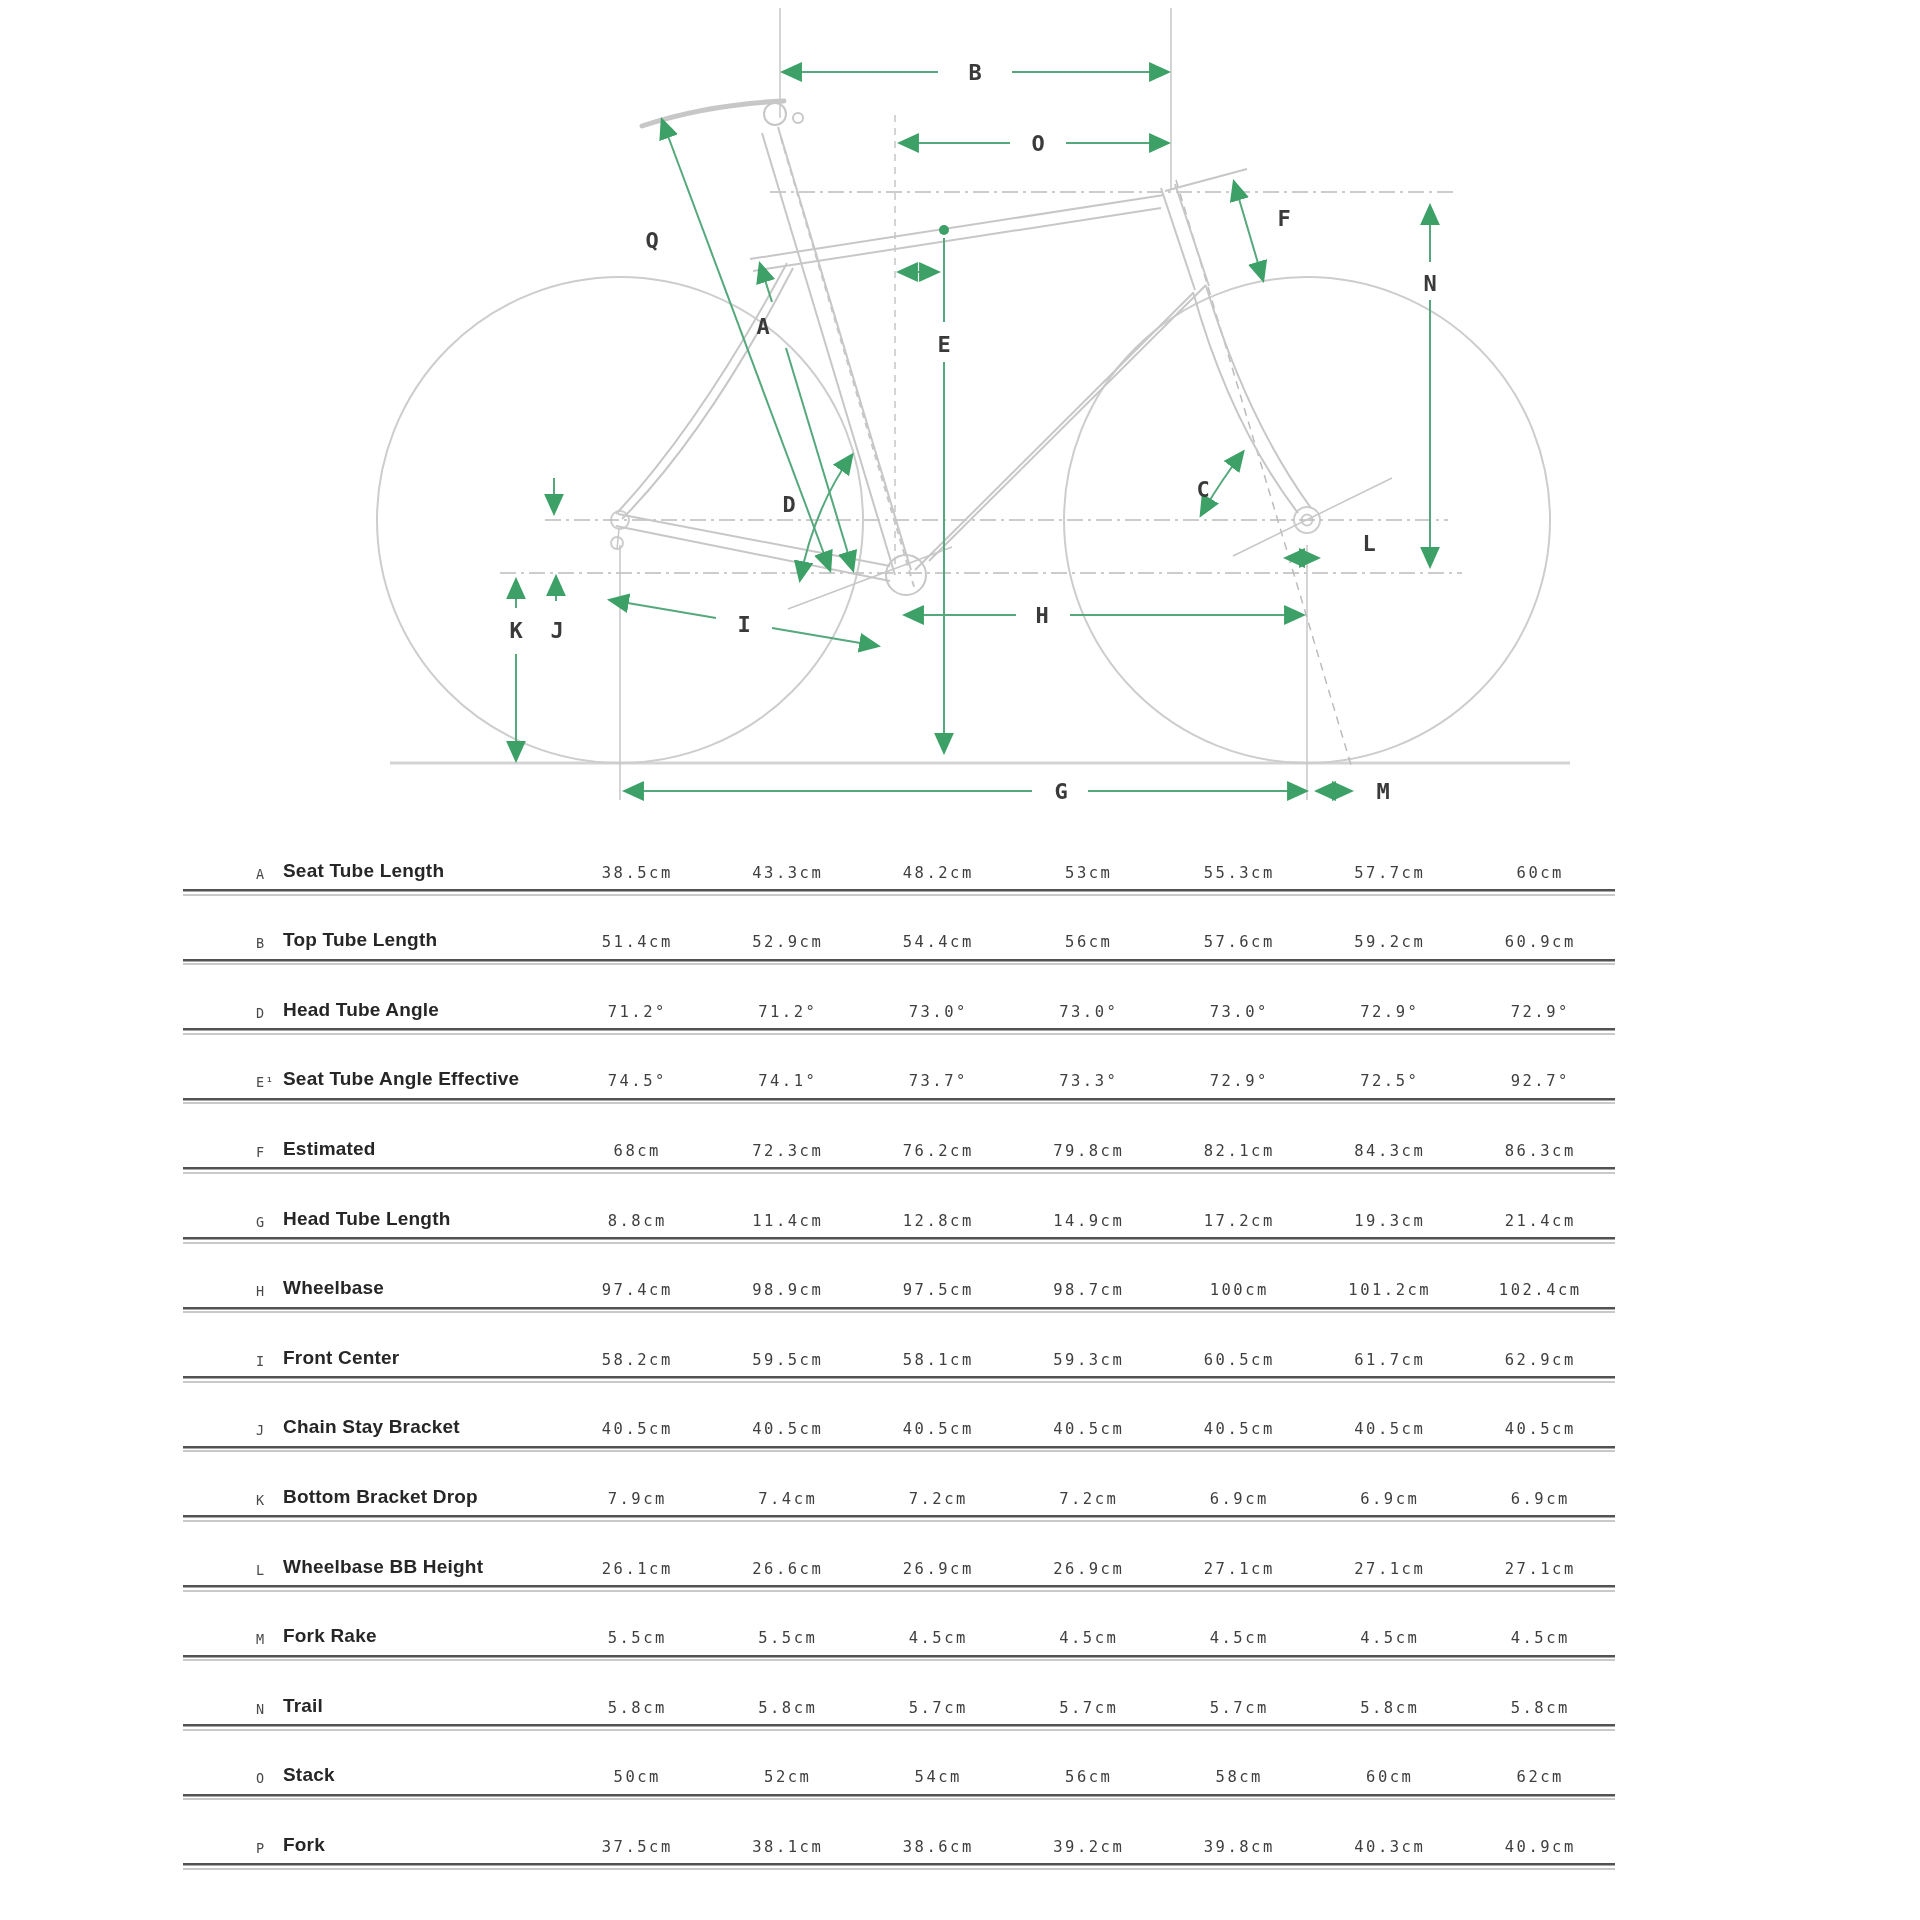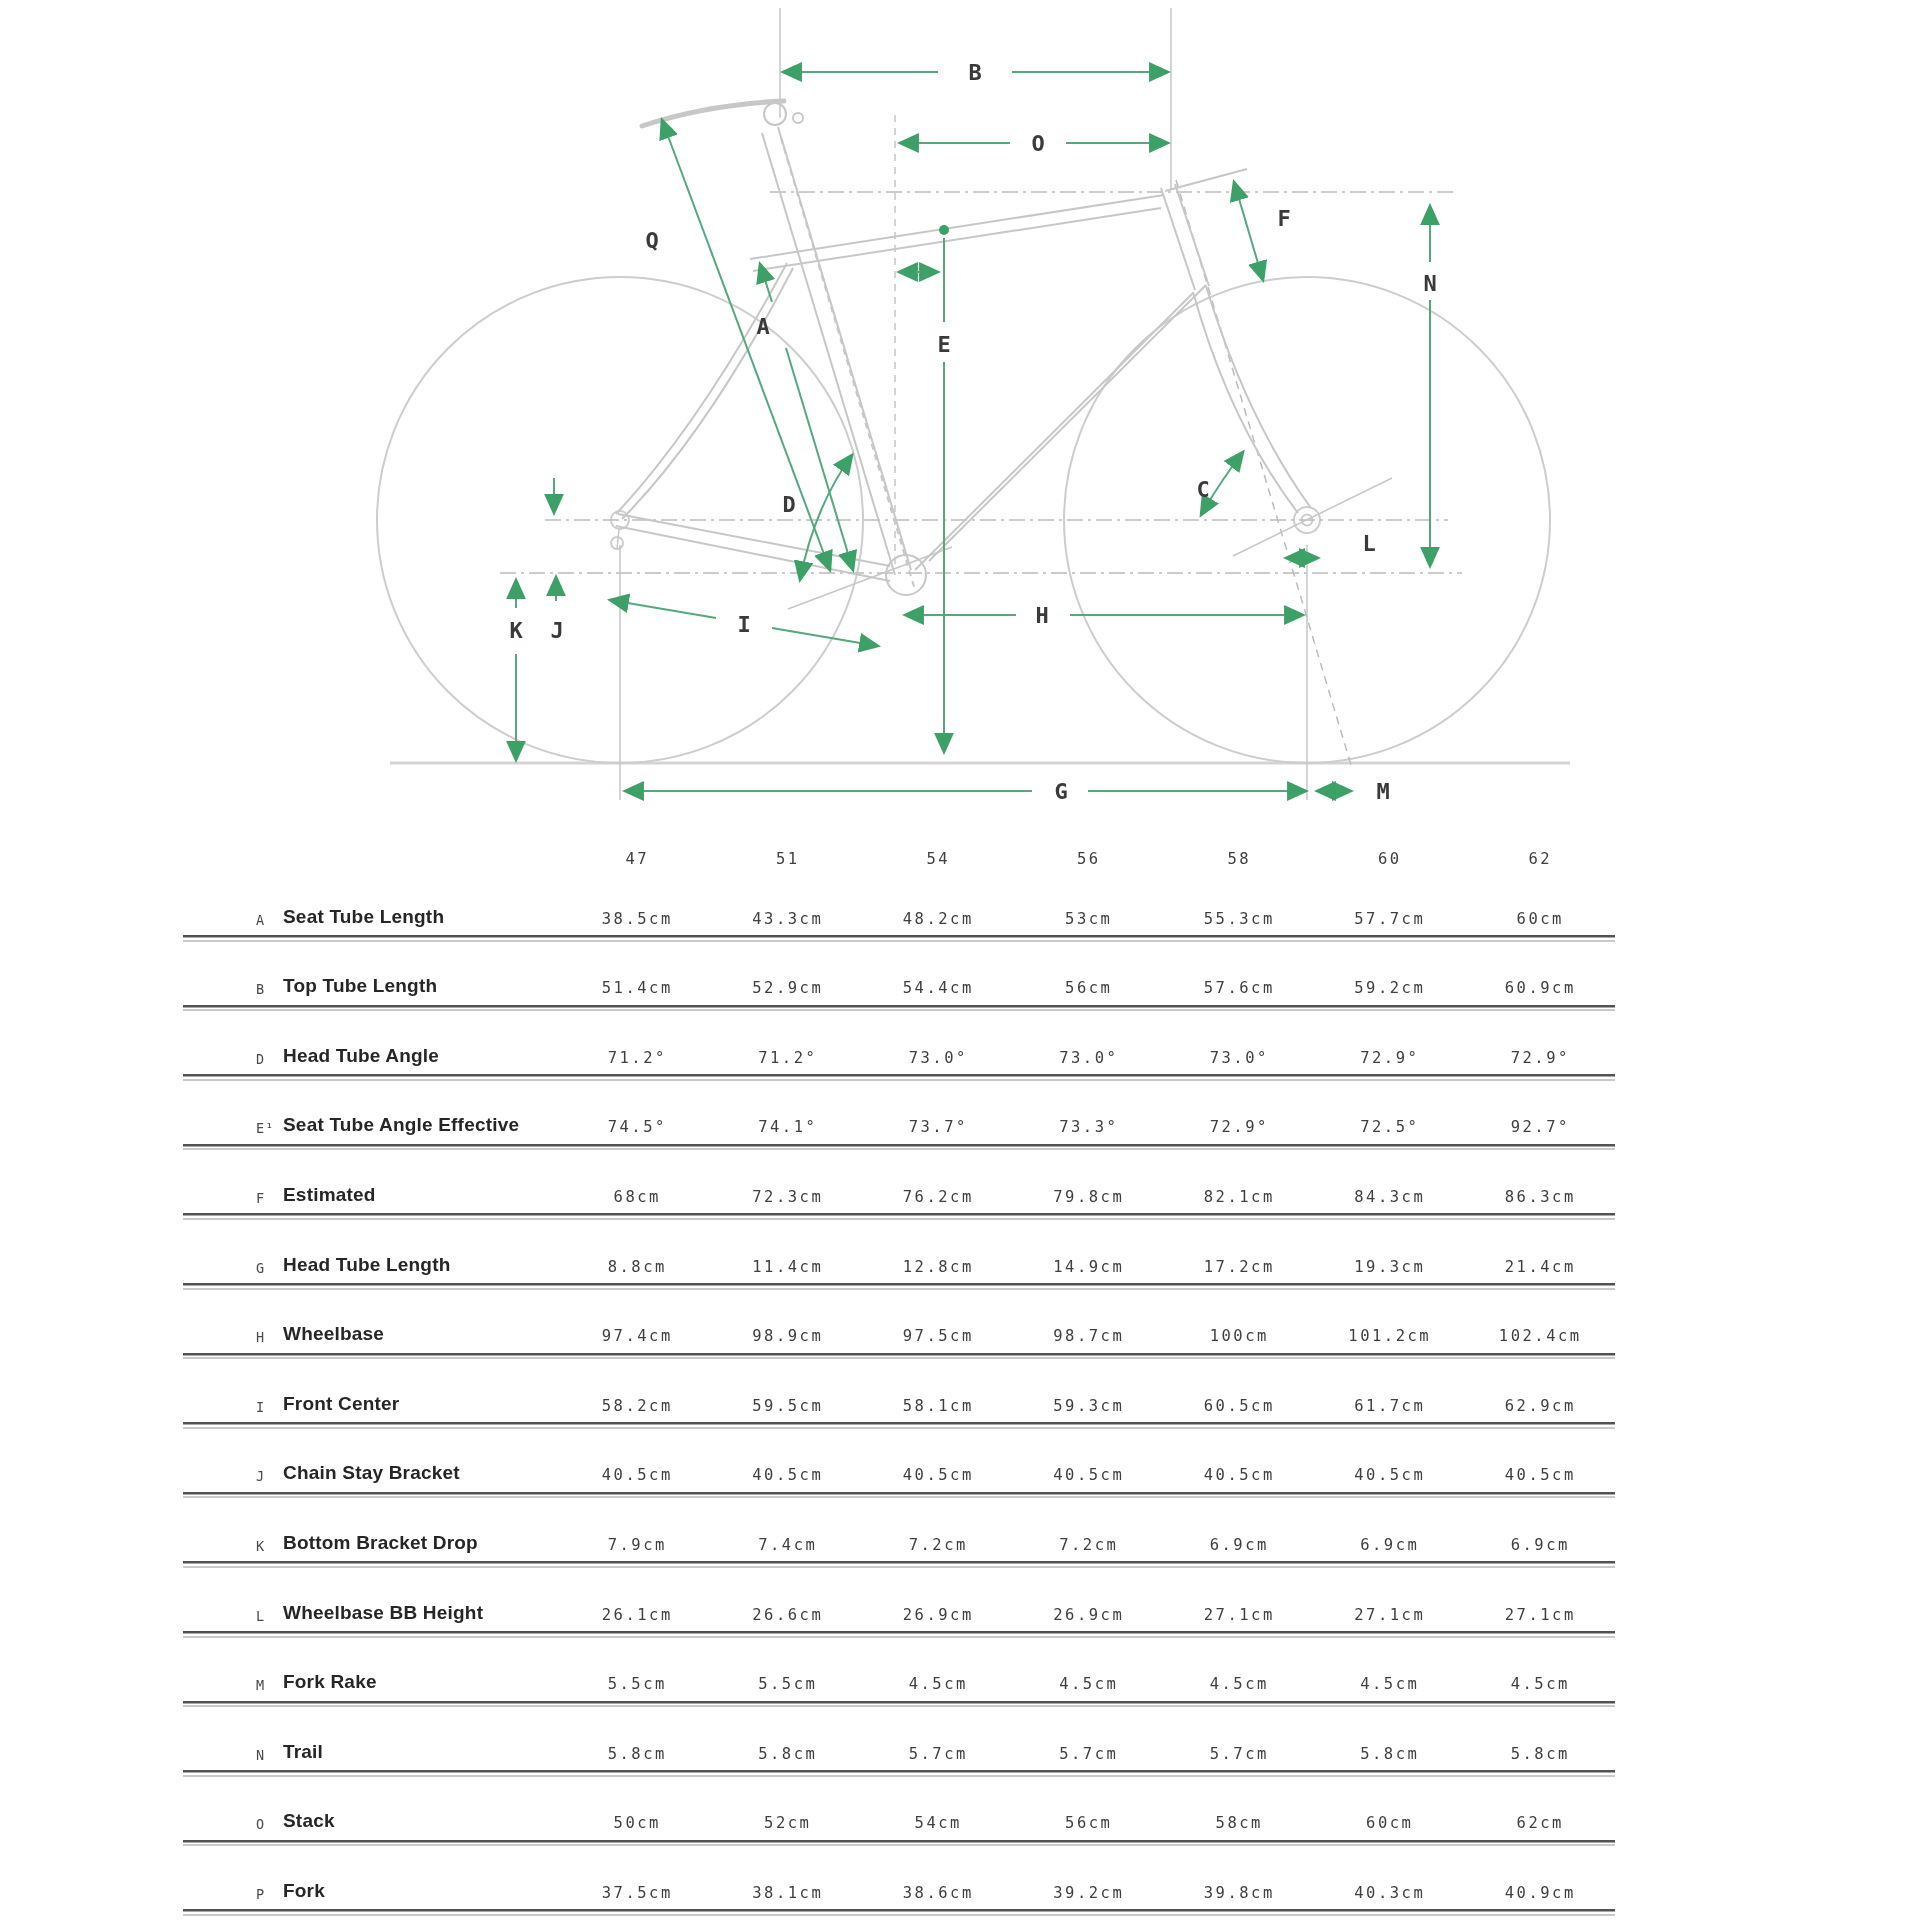--- a/index.html
+++ b/index.html
@@ -144,31 +144,20 @@
       <text x="516" y="638">K</text>
       <text x="557" y="638">J</text>
       <text x="744" y="632">I</text>
       <text x="1042" y="623">H</text>
       <text x="1061" y="799">G</text>
       <text x="1383" y="799">M</text>
     </g>
   </svg>
 
   <div class="geo-table">
-    <div class="trow thead">
-        <span class="cell letter"></span>
-        <span class="cell rname"></span>
-        <span class="cell size">47</span>
-        <span class="cell size">51</span>
-        <span class="cell size">54</span>
-        <span class="cell size">56</span>
-        <span class="cell size">58</span>
-        <span class="cell size">60</span>
-        <span class="cell size">62</span>
-      </div>
     <div>
         <div class="trow">
           <span class="cell letter">A</span>
           <span class="cell rname">Seat Tube Length</span>
           <span class="cell val">38.5cm</span>
           <span class="cell val">43.3cm</span>
           <span class="cell val">48.2cm</span>
           <span class="cell val">53cm</span>
           <span class="cell val">55.3cm</span>
           <span class="cell val">57.7cm</span>

